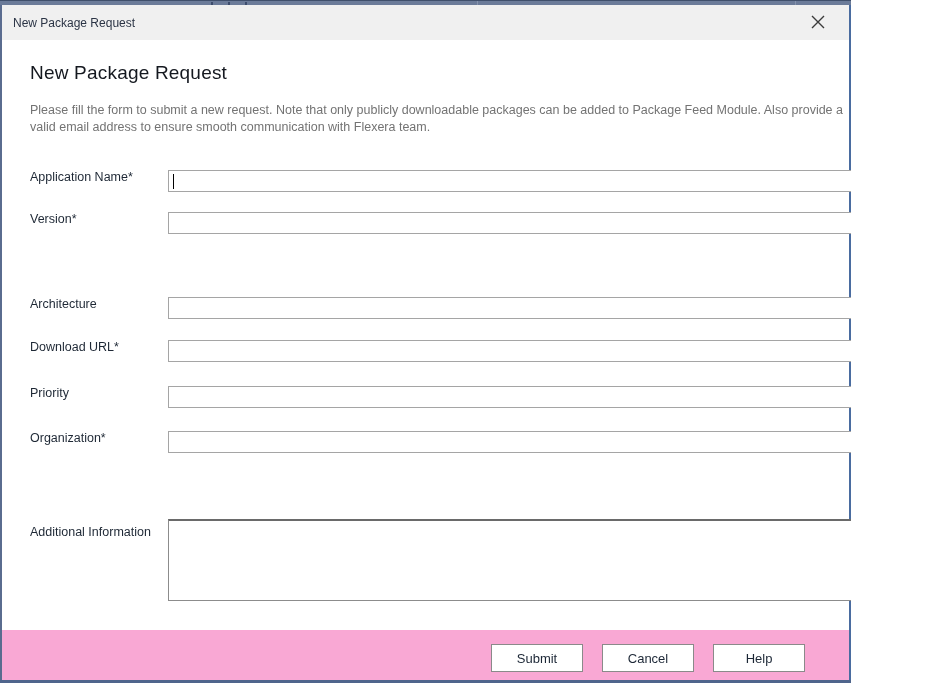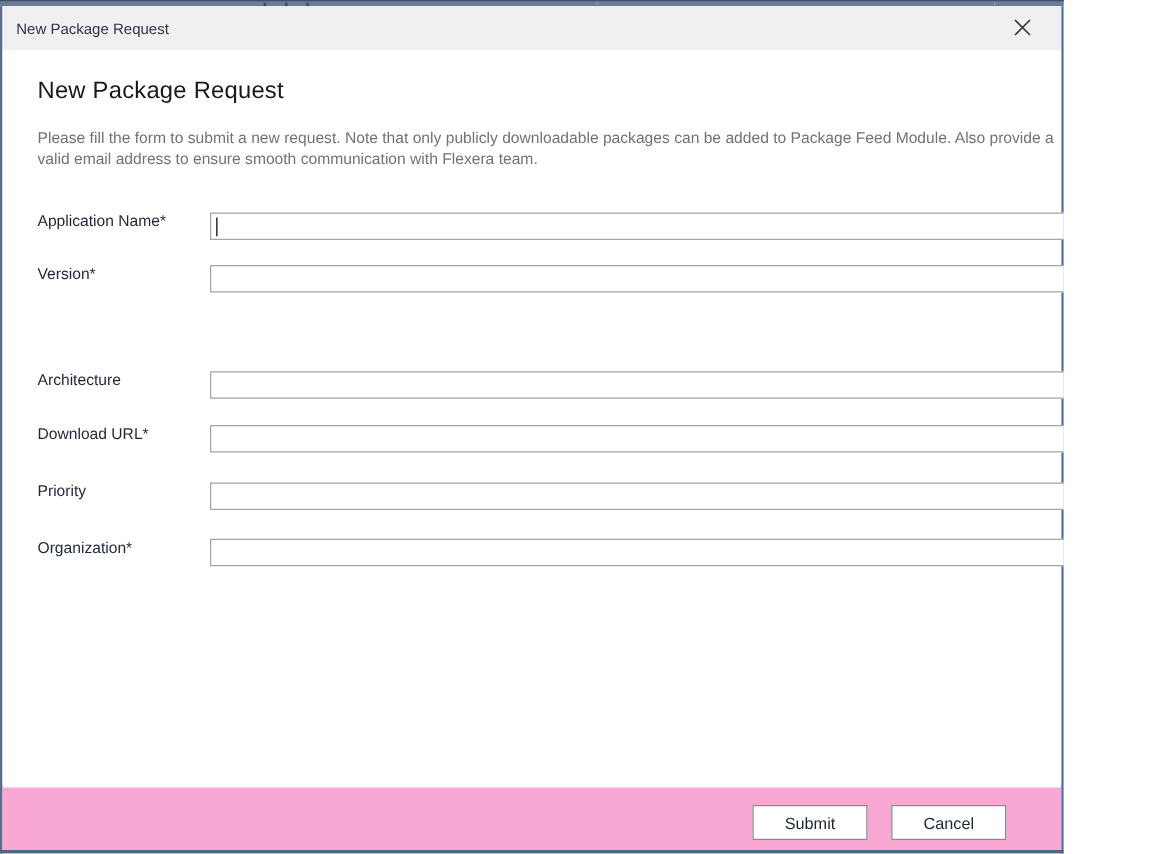--- a/index.html
+++ b/index.html
@@ -137,19 +137,26 @@
   </div>
 
   <div class="row" style="top:431px">
     <span class="flabel">Organization*</span>
     <span class="field-box">
       <input type="text" style="">
     </span>
   </div>
 
 
+  <div class="row row-textarea" style="top:519px">
+    <span class="flabel">Additional Information</span>
+    <span class="textarea-box">
+      <textarea style=""></textarea>
+    </span>
+  </div>
 
   <div class="footer">
     <button class="btn">Submit</button>
     <button class="btn">Cancel</button>
+    <button class="btn">Help</button>
   </div>
 
 </div>
 
 </body></html>

